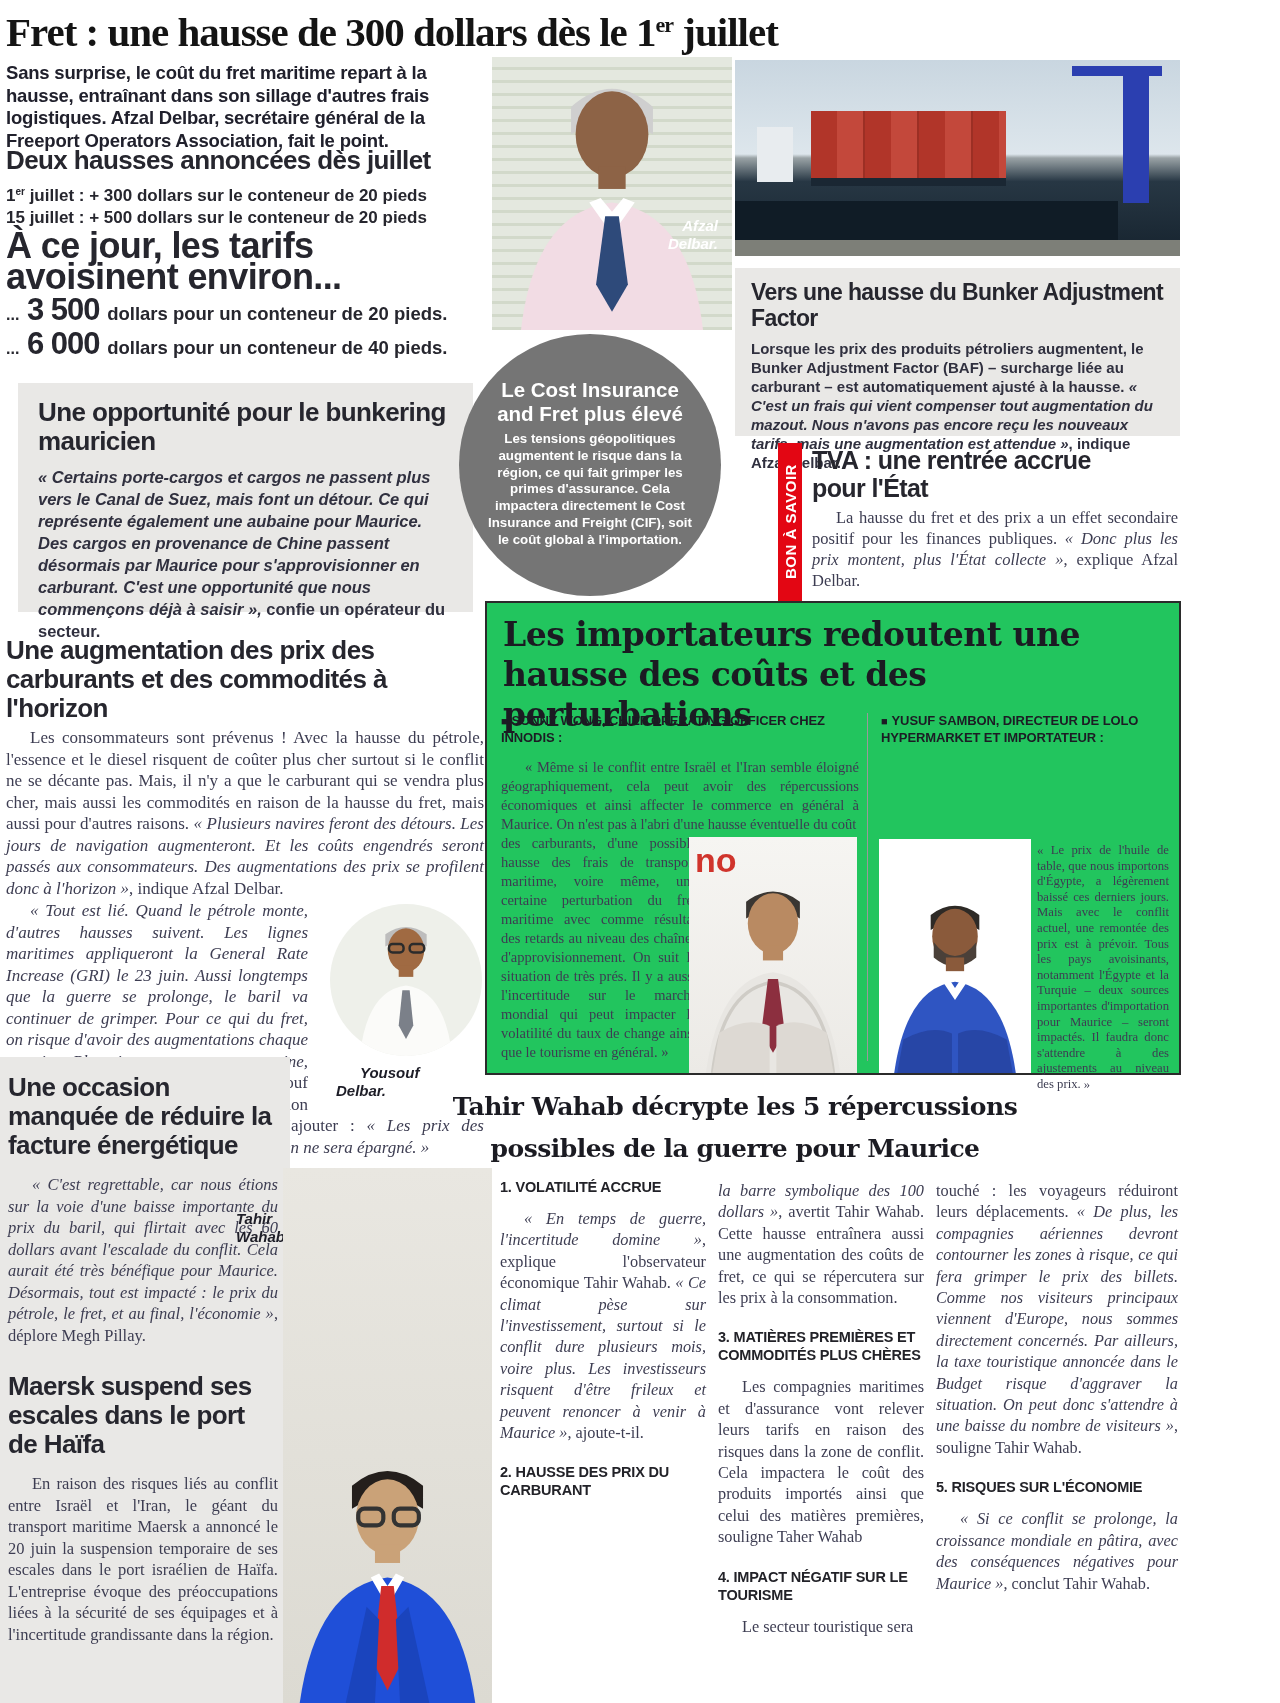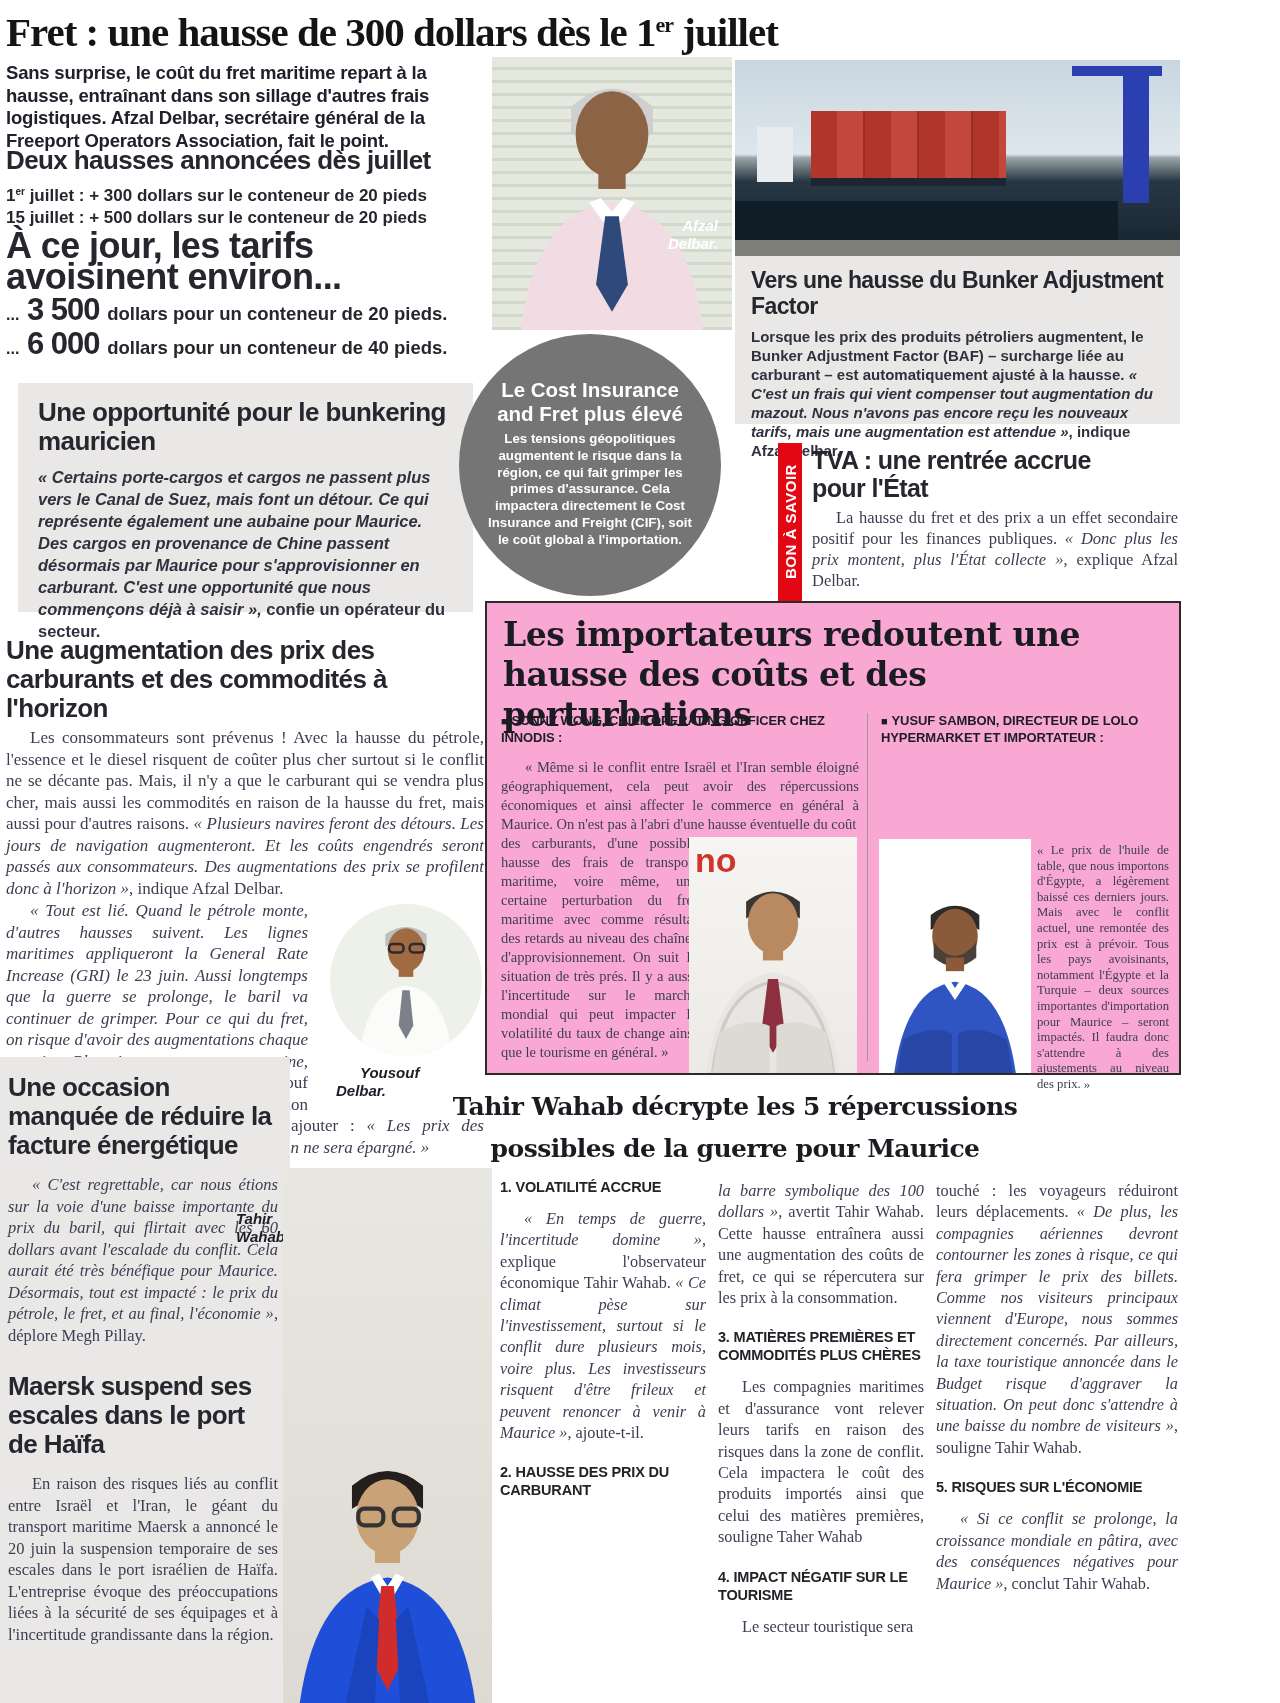--- a/index.html
+++ b/index.html
@@ -44,21 +44,21 @@
   
   .gray-box { background:#e9e8e6; }
   .opp-box { left:18px; top:383px; width:455px; height:229px; padding:15px 20px; }
   .opp-box .h2 { margin-bottom:10px; }
   .sans-quote {
     font-size:16.5px; line-height:22px; font-weight:bold;
     color:#30303f;
   }
   .sans-quote .q { font-style:italic; }
 
-  .bunker-box { left:735px; top:256px; width:445px; height:168px; padding:11px 16px; }
+  .bunker-box { left:735px; top:268px; width:445px; height:168px; padding:11px 16px; }
   .bunker-box .h2 { font-size:23px; line-height:26px; margin-bottom:8px; }
   .bunker-box .sans-quote { font-size:15px; line-height:19px; }
 
   
   .serif {
     font-family:"Liberation Serif", serif;
     color:#3d3d52; font-size:17px; line-height:21.5px;
     text-align:justify;
   }
   .serif .q { font-style:italic; }
@@ -112,21 +112,21 @@
   .carb-body p { margin-bottom:1px; }
   .yd-float { float:right; width:166px; margin:4px 0 4px 10px; text-align:left; }
   .yd-circle { display:block; width:152px; height:152px; border-radius:50%;
      margin-left:12px; background:#eef0ea; overflow:hidden; position:relative;}
   .yd-circle svg { position:absolute; bottom:0; left:0; width:100%; height:96%; }
   .yd-cap { display:block; margin:8px 0 0 18px; font-family:"Liberation Sans",sans-serif;
      font-weight:bold; font-style:italic; font-size:15px; line-height:18px; color:#1d1d27; width:80px;}
 
   
   .imp-box { left:485px; top:601px; width:696px; height:474px;
-     border:2px solid #2b2b2b; background:#f9a8d4; }
+     border:2px solid #2b2b2b; background:#22c55e; }
   .imp-headline {
     position:absolute; left:16px; top:12px; width:664px;
     font-family:"DejaVu Serif",serif; font-size:33px; line-height:40px;
     color:#1b1b22; letter-spacing:-0.5px;
   }
   .kicker { font-size:13px; line-height:16.5px; font-weight:bold; color:#1c1c24; letter-spacing:-0.1px;}
   .kicker .sq { font-size:11px; margin-right:4px; }
   .imp-col1 { position:absolute; left:14px; top:110px; width:358px; }
   .imp-divider { position:absolute; left:380px; top:110px; bottom:12px; width:1px; background:#9a9a9a; }
   .imp-col2-kicker { position:absolute; left:394px; top:110px; width:286px; }

